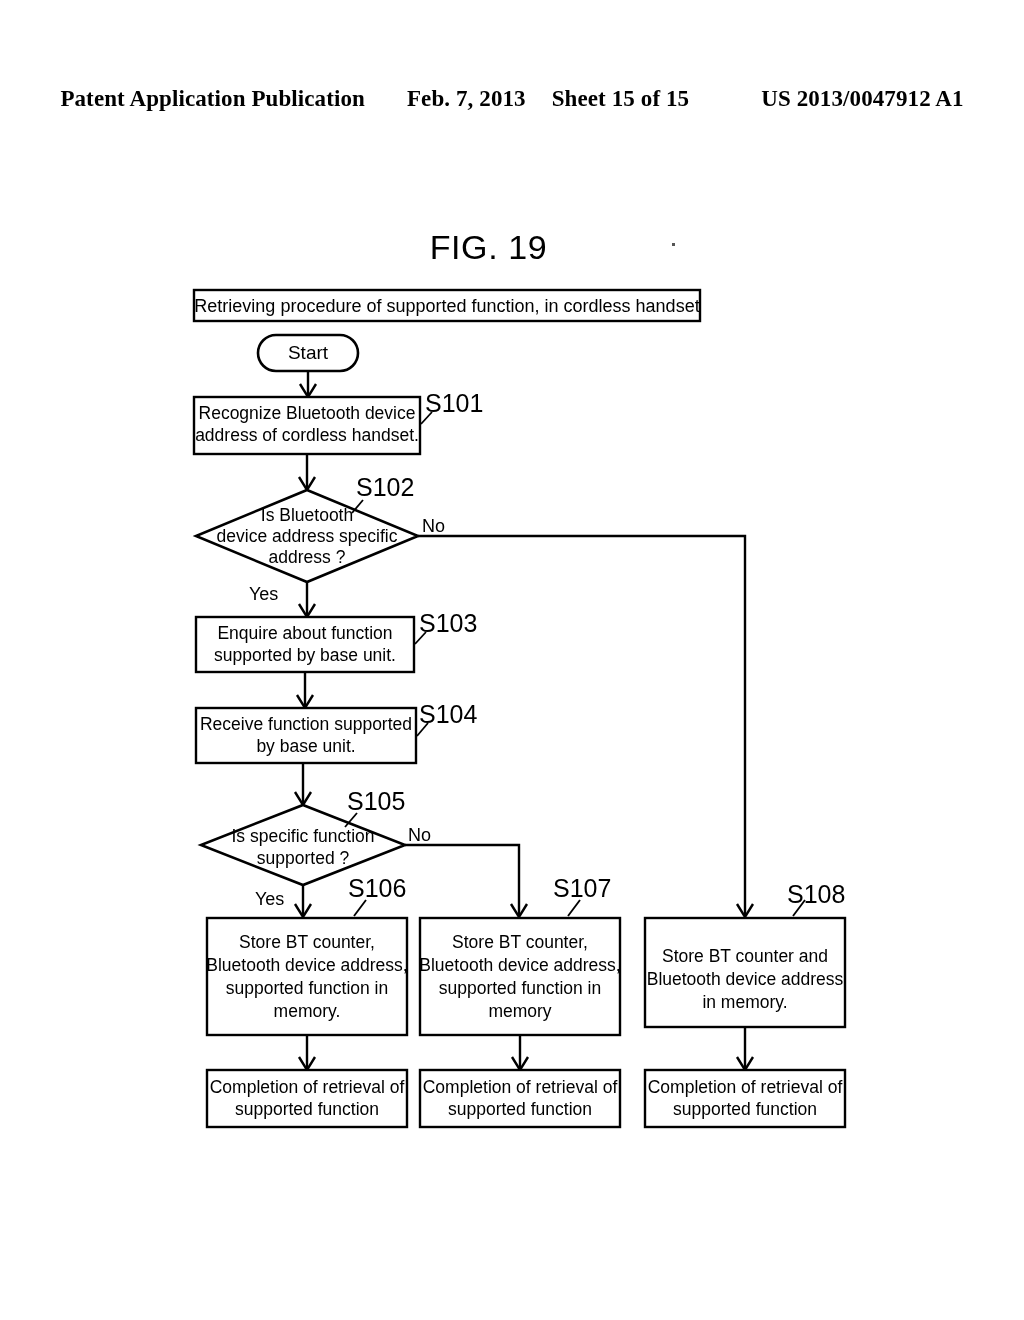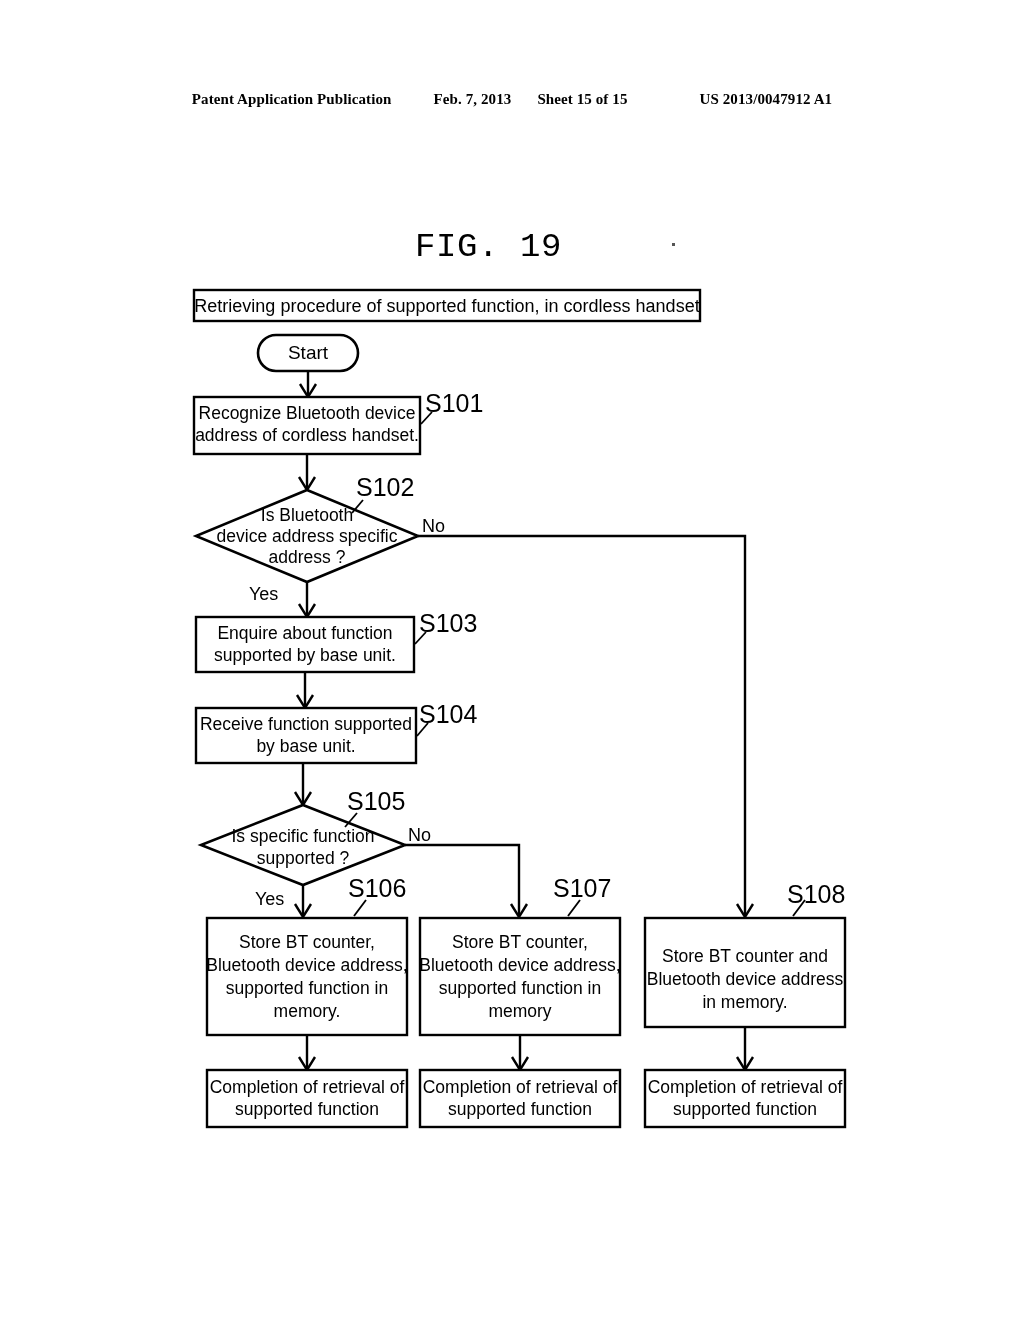--- a/index.html
+++ b/index.html
@@ -21,39 +21,38 @@
     position: absolute;
     top: 82px;
     left: 0;
     width: 1024px;
     height: 34px;
     display: flex;
     align-items: center;
     justify-content: center;
     font-family: "Liberation Serif", serif;
     font-weight: bold;
-    font-size: 15px;
+    font-size: 23px;
     letter-spacing: 0.1px;
     white-space: nowrap;
   }
   #patent-header .hdr-pub   { margin-right: 42px; }
   #patent-header .hdr-date  { margin-right: 26px; }
   #patent-header .hdr-sheet { margin-right: 72px; }
   #patent-header .hdr-num   { }
 
   
   #figure-title {
     position: absolute;
     top: 228px;
     left: 0;
     width: 977px;
     text-align: center;
     font-size: 34px;
     letter-spacing: 0.6px;
-    font-family: Liberation Mono, monospace;
   }
   
   #artifact-dot {
     position: absolute;
     left: 672px;
     top: 243px;
     width: 3px;
     height: 3px;
     background: #555;
   }

